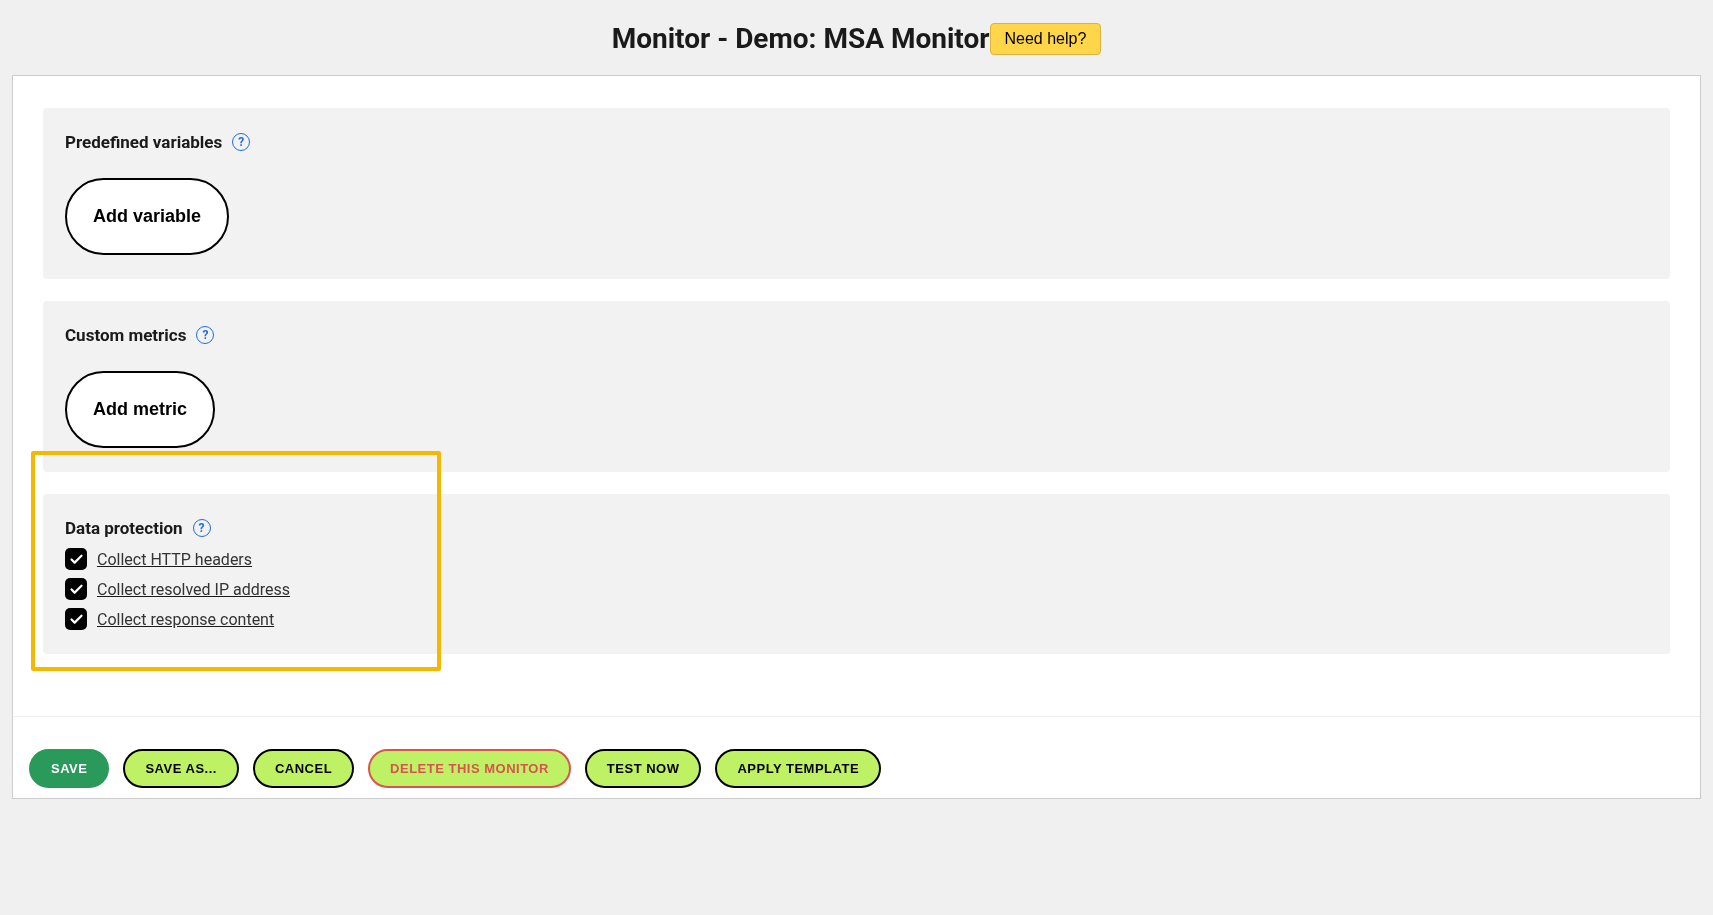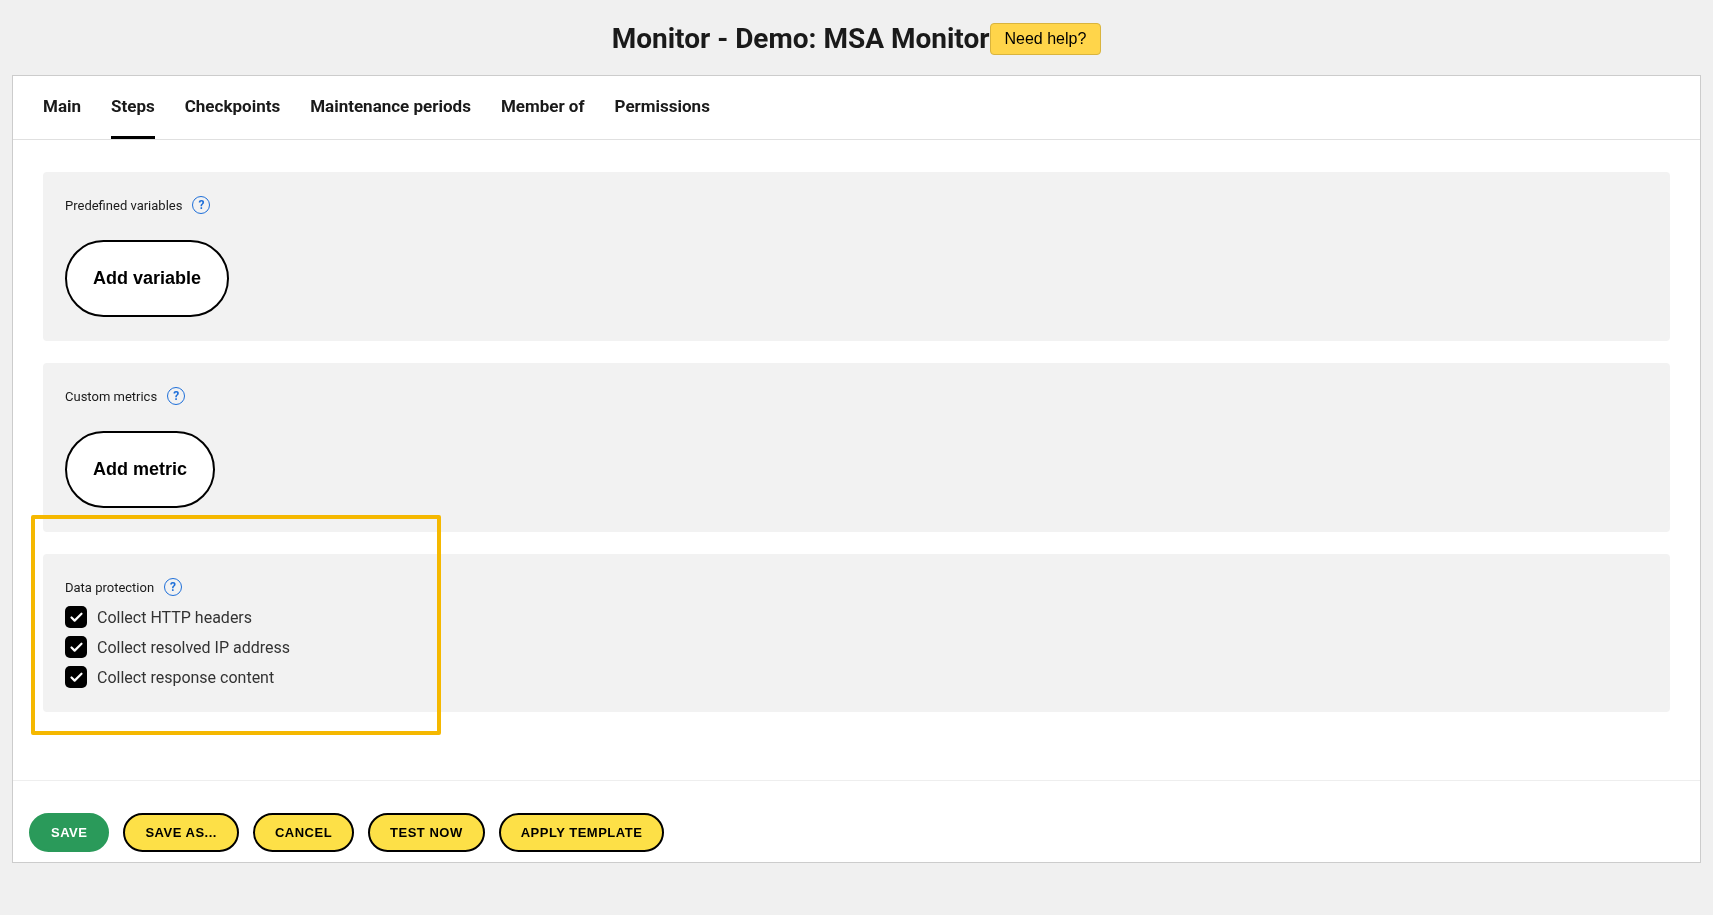--- a/index.html
+++ b/index.html
@@ -77,22 +77,22 @@
     position: relative;
   }
 
   .card-title-row {
     display: flex;
     align-items: center;
     gap: 10px;
     margin-bottom: 4px;
   }
   .card-title {
-    font-size: 13px;
-    font-weight: 400;
+    font-size: 17px;
+    font-weight: 700;
     text-align: right;
   }
 
   .help-icon {
     width: 18px;
     height: 18px;
     border: 1.6px solid #1e6fd9;
     border-radius: 50%;
     display: inline-flex;
     align-items: center;
@@ -108,21 +108,21 @@
     display: inline-block;
     border: 2px solid #000;
     background: #fff;
     border-radius: 999px;
     padding: 26px 26px;
     font-size: 18px;
     font-weight: 700;
     cursor: pointer;
   }
 
-  .checkbox-list { display: flex; flex-direction: column; gap: 8px; margin-top: 10px; }
+  .checkbox-list { display: flex; flex-direction: column; gap: 8px; margin-top: 10px; text-decoration: underline; }
   .cb-row { display: flex; align-items: center; gap: 10px; }
   .cb {
     width: 22px;
     height: 22px;
     background: #000;
     border-radius: 5px;
     display: flex;
     align-items: center;
     justify-content: center;
     cursor: pointer;
@@ -144,21 +144,21 @@
   .footer-actions {
     display: flex;
     gap: 14px;
     padding: 32px 16px 10px 16px;
     align-items: center;
     background:#fff;
     border-top: 1px solid #eee;
   }
   .footer-btn {
     border: 2px solid #000;
-    background: #fde047;
+    background: #bef264;
     color: #000;
     border-radius: 999px;
     padding: 10px 20px;
     font-size: 13px;
     font-weight: 700;
     letter-spacing: 0.5px;
     cursor: pointer;
     text-transform: uppercase;
   }
   .footer-btn.save {
@@ -176,28 +176,20 @@
 </head>
 <body>
 
 <div class="page-header">
   <h1 class="page-title">Monitor - Demo: MSA Monitor</h1>
   <button class="help-btn">Need help?</button>
 </div>
 
 <div class="panel">
 
-  <div class="tabs">
-    <div class="tab">Main</div>
-    <div class="tab active">Steps</div>
-    <div class="tab">Checkpoints</div>
-    <div class="tab">Maintenance periods</div>
-    <div class="tab">Member of</div>
-    <div class="tab">Permissions</div>
-  </div>
 
   <div class="scroll-area">
     <div class="spacer-top"></div>
 
     <div class="card">
       <div class="card-title-row">
         <span class="card-title">Predefined variables</span>
         <span class="help-icon">?</span>
       </div>
       <button class="oval-btn">Add variable</button>
@@ -244,16 +236,17 @@
       </div>
     </div>
 
     <div class="highlight-box"></div>
   </div>
 
   <div class="footer-actions">
     <button class="footer-btn save">Save</button>
     <button class="footer-btn">Save as...</button>
     <button class="footer-btn">Cancel</button>
+    <button class="footer-btn delete">Delete this monitor</button>
     <button class="footer-btn">Test now</button>
     <button class="footer-btn">Apply template</button>
   </div>
 </div>
 
 </body></html>

